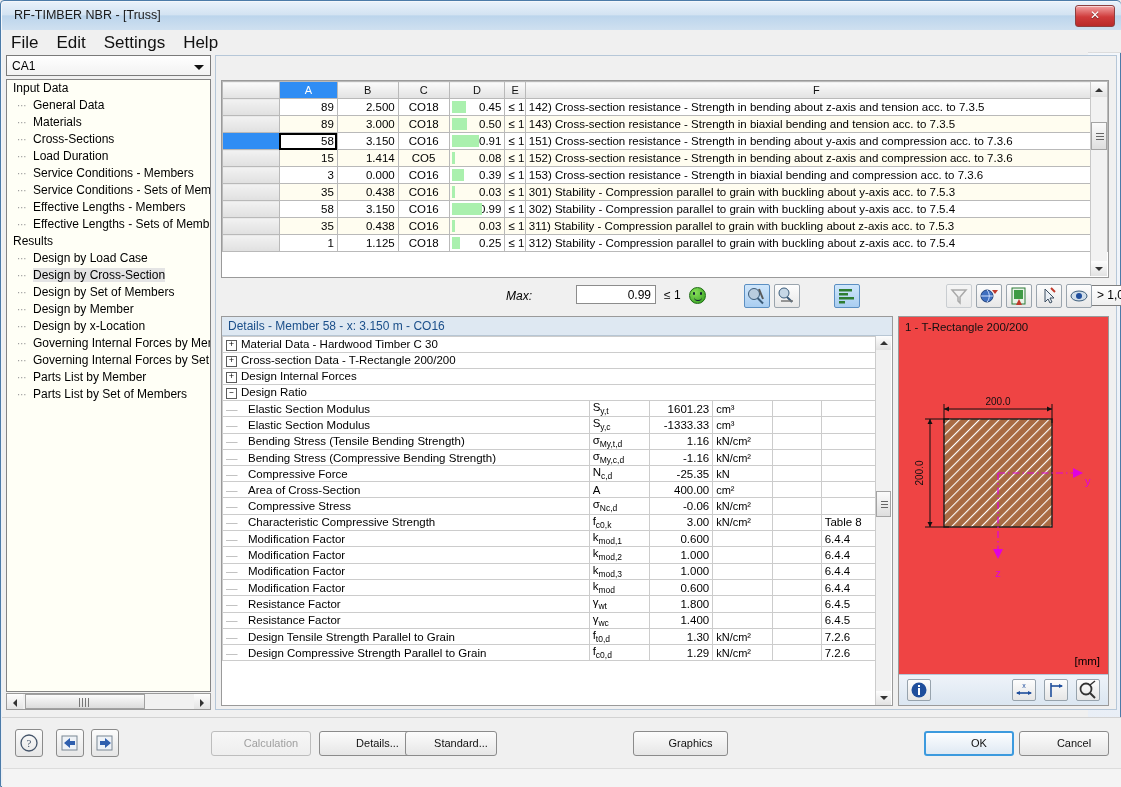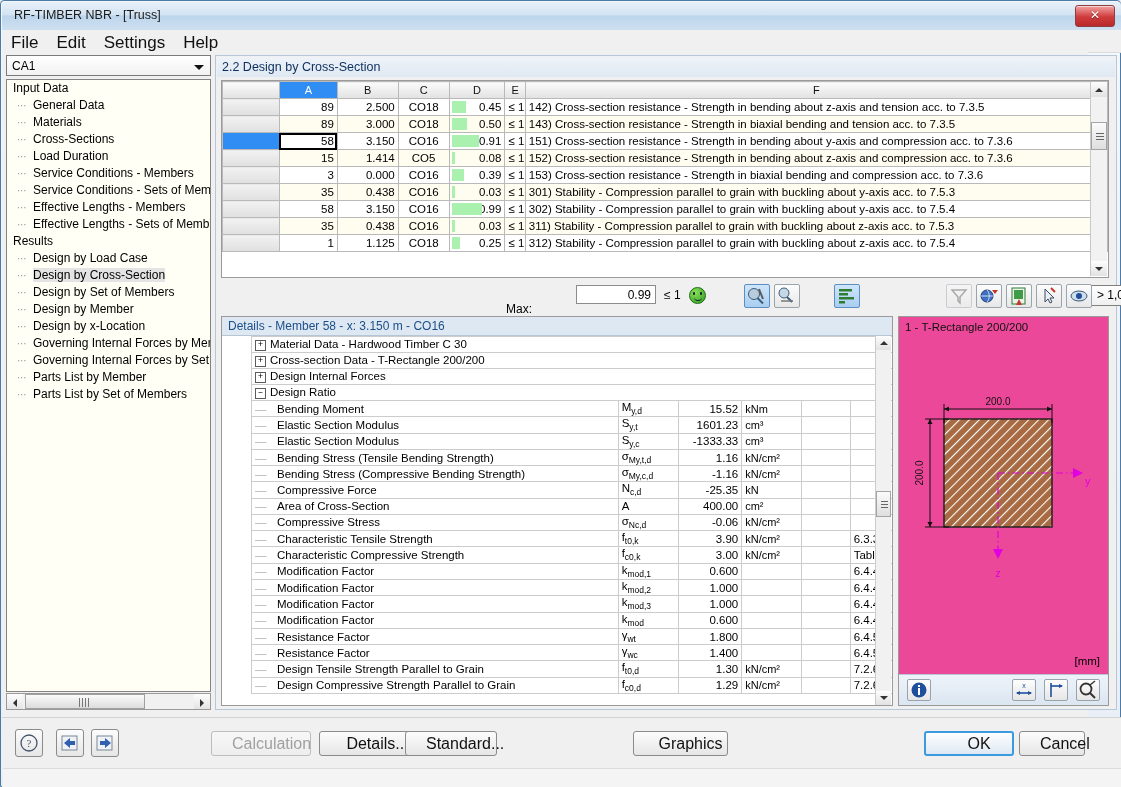--- a/index.html
+++ b/index.html
@@ -146,21 +146,21 @@
   .vscroll .dn:after{content:"";position:absolute;left:4px;top:6px;width:0;height:0;
     border-left:4px solid transparent;border-right:4px solid transparent;border-top:4px solid #333;}
   .vscroll .thumb{
     position:absolute;left:0;top:40px;width:16px;height:28px;
     background:linear-gradient(#fbfbfb,#dedede);border:1px solid #a4a4a4;box-sizing:border-box;
   }
   .vscroll .thumb .grip{position:absolute;left:4px;top:9px;width:8px;height:8px;
     background:repeating-linear-gradient(0deg,#666 0 1px,transparent 1px 3px);}
   
   .maxbar{position:absolute;left:5px;top:226px;width:888px;height:30px;}
-  .maxlbl{position:absolute;left:285px;top:20px;font-size:12px;}
+  .maxlbl{position:absolute;left:285px;top:7px;font-size:12px;font-style:italic;}
   .maxbox{
     position:absolute;left:355px;top:3px;width:80px;height:19px;background:#fff;
     border:1px solid #8c8c8c;box-sizing:border-box;text-align:right;padding:2px 4px 0 0;font-size:12px;
   }
   .maxle{position:absolute;left:443px;top:6px;font-size:12px;}
   .smiley{
     position:absolute;left:468px;top:5px;width:15px;height:15px;border-radius:50%;
     background:radial-gradient(circle at 35% 30%,#8ae05a,#2f9c1e);border:1px solid #1c6b12;
   }
   .smiley:before{content:"";position:absolute;left:3px;top:4px;width:2px;height:3px;background:#123;border-radius:1px;}
@@ -179,21 +179,21 @@
   }
   
   .detwrap{
     position:absolute;left:5px;top:260px;width:672px;height:390px;
     background:#fff;border:1px solid #9a9a9a;box-sizing:border-box;overflow:hidden;
   }
   .dethead{
     height:18px;line-height:18px;background:#dee8f2;color:#1b4f8a;font-size:12px;padding-left:6px;
     border-bottom:1px solid #b7c6d4;
   }
-  table.det{border-collapse:collapse;table-layout:fixed;width:655px;font-size:11.5px;margin-left:29px;}
+  table.det{border-collapse:collapse;table-layout:fixed;width:655px;font-size:11.5px;}
   table.det td{
     border:1px solid #ccc;height:16px;box-sizing:border-box;padding:0 3px;overflow:hidden;white-space:nowrap;
   }
   td.dname{padding-left:4px;}
   td.dname.grp{padding-left:3px;}
   .exp{
     display:inline-block;width:9px;height:9px;line-height:8px;text-align:center;
     border:1px solid #5b5b5b;background:#fff;font-size:9px;margin-right:4px;vertical-align:middle;
     font-family:"Liberation Mono",monospace;
   }
@@ -211,41 +211,41 @@
     border-left:4px solid transparent;border-right:4px solid transparent;border-bottom:4px solid #333;}
   .detscroll .dn:after{content:"";position:absolute;left:3.5px;top:5px;width:0;height:0;
     border-left:4px solid transparent;border-right:4px solid transparent;border-top:4px solid #333;}
   .detscroll .thumb{position:absolute;left:0;top:155px;width:15px;height:26px;
     background:linear-gradient(#fbfbfb,#dedede);border:1px solid #a4a4a4;box-sizing:border-box;}
   .detscroll .thumb .grip{position:absolute;left:4px;top:8px;width:7px;height:8px;
     background:repeating-linear-gradient(0deg,#666 0 1px,transparent 1px 3px);}
   
   .csbox{
     position:absolute;left:682px;top:260px;width:211px;height:390px;
-    background:#ec4899;border:1px solid #9a9a9a;box-sizing:border-box;
+    background:#ef4444;border:1px solid #9a9a9a;box-sizing:border-box;
   }
   .cslabel{position:absolute;left:6px;top:4px;font-size:11.5px;color:#111;}
   .csunit{position:absolute;right:8px;bottom:38px;font-size:11.5px;}
   .csfooter{
     position:absolute;left:0;bottom:0;width:209px;height:30px;
     background:linear-gradient(#eef3f9,#dbe6f1);border-top:1px solid #b6c7d8;
   }
   .csbtn{
     position:absolute;top:4px;width:24px;height:22px;border:1px solid #97a3ad;border-radius:2px;
     background:linear-gradient(#fdfdfd,#e6e6e6);box-sizing:border-box;cursor:pointer;
   }
   
   .footer{
     position:absolute;left:1px;top:716px;width:1119px;height:70px;background:#f0f0f0;
     border-top:1px solid #d2d2d2;
   }
   .fbtn{
     position:absolute;top:13px;height:25px;border:1px solid #8b8b8b;border-radius:3px;
     background:linear-gradient(#fcfcfc,#e6e6e6);box-sizing:border-box;
-    font-size:16px;text-align:center;line-height:23px;cursor:pointer;color:#111;padding-left:20px;
+    font-size:11px;text-align:center;line-height:23px;cursor:pointer;color:#111;padding-left:20px;
   }
   .fbtn.dis{color:#a0a0a0;border-color:#bdbdbd;background:linear-gradient(#f7f7f7,#eeeeee);}
   .fbtn.def{border:2px solid #3c9ade;border-radius:3px;line-height:21px;
     background:linear-gradient(#fcfdff,#dfe9f3);}
   .sqbtn{
     position:absolute;top:11px;width:28px;height:28px;border:1px solid #8b8b8b;border-radius:3px;
     background:linear-gradient(#fcfcfc,#e6e6e6);box-sizing:border-box;cursor:pointer;
   }
   .statusbar{
     position:absolute;left:1px;bottom:1px;width:1119px;height:18px;
@@ -302,21 +302,20 @@
       <div class="hscroll">
         <div class="lb"></div>
         <div class="thumb">
             <span class="grip"></span>
           </div>
         <div class="rb"></div>
       </div>
     </div>
 
     <div class="rightpane">
-      <div class="secthead">2.2  Design by Cross-Section</div>
 
       <div class="tblwrap">
         <table class="grid" id="gridtbl">
           <colgroup>
             <col style="width:56px">
               <col style="width:57px">
               <col style="width:60px">
             <col style="width:50px">
               <col style="width:55px">
               <col style="width:20px">
@@ -509,28 +508,20 @@
               <tr>
                 <td class="dname grp" colspan="6"><span class="exp">+</span><span>Cross-section Data - T-Rectangle 200/200</span></td>
               </tr>
               <tr>
                 <td class="dname grp" colspan="6"><span class="exp">+</span><span>Design Internal Forces</span></td>
               </tr>
               <tr>
                 <td class="dname grp" colspan="6"><span class="exp">–</span><span>Design Ratio</span></td>
               </tr>
               <tr>
-                <td class="dname"><span class="leaftick">—</span><span>Bending Moment</span></td>
-                <td class="dsym">M<sub>y,d</sub></td>
-                <td class="dval">15.52</td>
-                <td class="dunit">kNm</td>
-                <td></td>
-                <td></td>
-              </tr>
-              <tr>
                 <td class="dname"><span class="leaftick">—</span><span>Elastic Section Modulus</span></td>
                 <td class="dsym">S<sub>y,t</sub></td>
                 <td class="dval">1601.23</td>
                 <td class="dunit">cm³</td>
                 <td></td>
                 <td></td>
               </tr>
               <tr>
                 <td class="dname"><span class="leaftick">—</span><span>Elastic Section Modulus</span></td>
                 <td class="dsym">S<sub>y,c</sub></td>
@@ -571,28 +562,20 @@
                 <td></td>
                 <td></td>
               </tr>
               <tr>
                 <td class="dname"><span class="leaftick">—</span><span>Compressive Stress</span></td>
                 <td class="dsym">σ<sub>Nc,d</sub></td>
                 <td class="dval">-0.06</td>
                 <td class="dunit">kN/cm²</td>
                 <td></td>
                 <td></td>
-              </tr>
-              <tr>
-                <td class="dname"><span class="leaftick">—</span><span>Characteristic Tensile Strength</span></td>
-                <td class="dsym">f<sub>t0,k</sub></td>
-                <td class="dval">3.90</td>
-                <td class="dunit">kN/cm²</td>
-                <td></td>
-                <td>6.3.3</td>
               </tr>
               <tr>
                 <td class="dname"><span class="leaftick">—</span><span>Characteristic Compressive Strength</span></td>
                 <td class="dsym">f<sub>c0,k</sub></td>
                 <td class="dval">3.00</td>
                 <td class="dunit">kN/cm²</td>
                 <td></td>
                 <td>Table 8</td>
               </tr>
               <tr>
@@ -753,17 +736,17 @@
       <svg width="26" height="26" viewBox="0 0 26 26">
         <rect x="5" y="6" width="15" height="14" fill="#eef2f7" stroke="#7b8794"></rect>
         <polygon points="19,13 13,8 13,11 8,11 8,15 13,15 13,18" fill="#2f5fae"></polygon>
       </svg>
     </div>
     <div class="fbtn dis" style="left:209px;width:100px">Calculation</div>
     <div class="fbtn" style="left:317px;width:97px">Details...</div>
     <div class="fbtn" style="left:403px;width:92px">Standard...</div>
     <div class="fbtn" style="left:631px;width:95px">Graphics</div>
     <div class="fbtn def" style="left:922px;width:90px">OK</div>
-    <div class="fbtn" style="left:1017px;width:66px">Cancel</div>
+    <div class="fbtn" style="left:1017px;width:90px">Cancel</div>
     <div class="statusbar"></div>
   </div>
 
 </div>
 
 </body></html>

